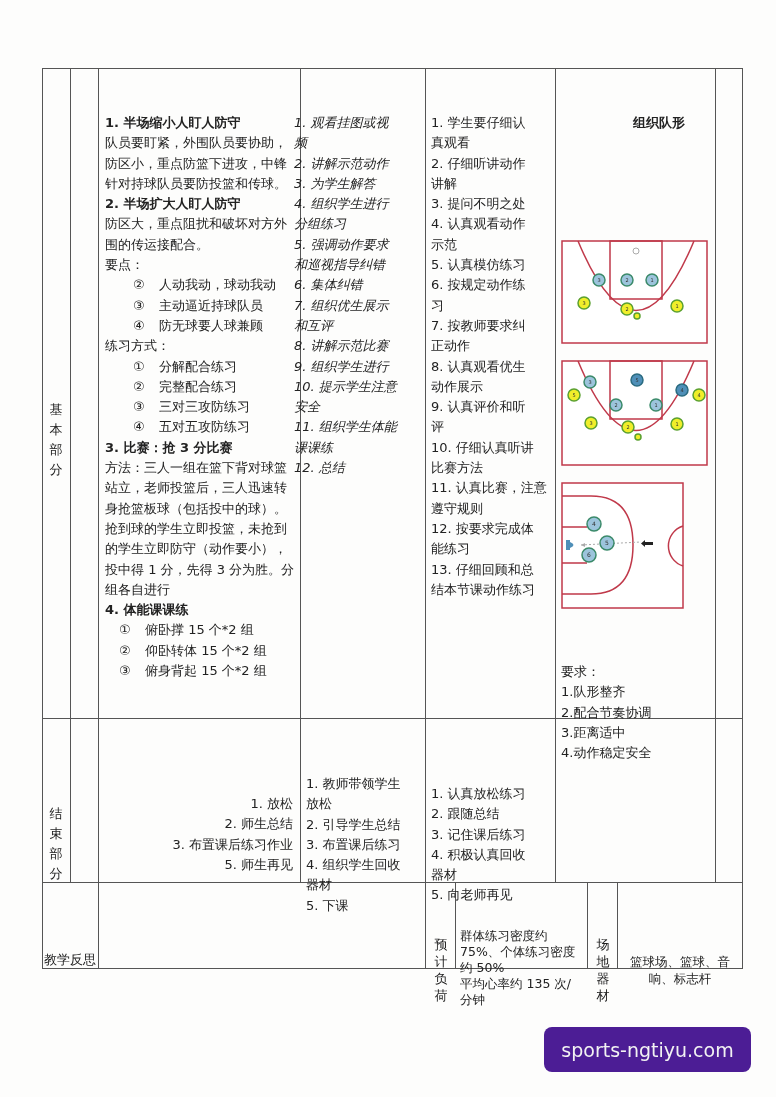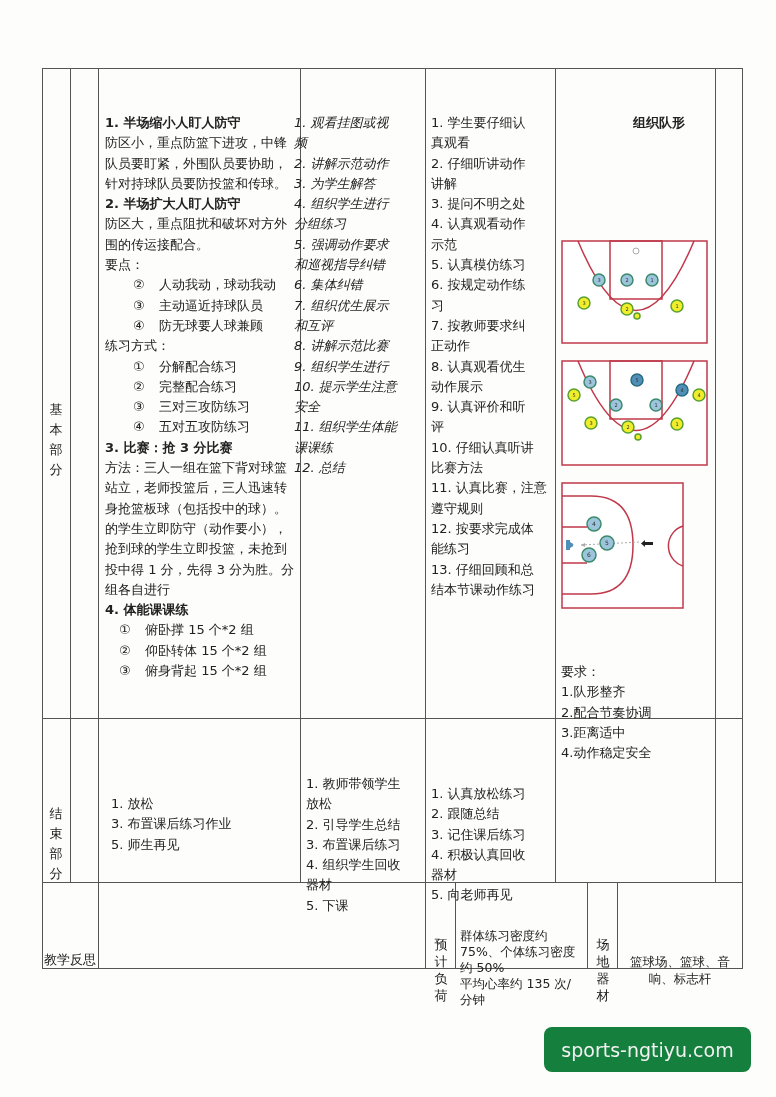--- a/index.html
+++ b/index.html
@@ -14,21 +14,21 @@
   .txt { font-size: 13px; line-height: 20.3px; }
   .txt div { white-space: nowrap; }
   .b { font-weight: bold; }
   .ind1 { padding-left: 28px; }
   .ind2 { padding-left: 14px; }
   .num { display: inline-block; width: 26px; }
   .vlabel { font-size: 13px; line-height: 20px; text-align: center; width: 20px; }
   .court-wrap { position: absolute; }
   .watermark {
     position: absolute; left: 544px; top: 1027px; width: 207px; height: 45px;
-    background: #15803d; border-radius: 8px; color: #f2f2f2;
+    background: #4c1d95; border-radius: 8px; color: #f2f2f2;
     font-family: "DejaVu Sans", sans-serif; font-size: 19px;
     display: flex; align-items: center; justify-content: center;
   }
 </style>
 </head>
 <body>
 
 <div>
 
   <div class="hline" style="left:42px; top:68px; width:700px;"></div>
@@ -49,41 +49,41 @@
   <div class="vline" style="left:587px; top:882px; height:87px;"></div>
   <div class="vline" style="left:617px; top:882px; height:87px;"></div>
 </div>
 
 <div class="cell vlabel" style="left:46px; top:356px;">基本部分</div>
 <div class="cell vlabel" style="left:46px; top:760px;">结束部分</div>
 <div class="cell" style="left:42px; top:907px; width:56px; text-align:center; font-size:13px; line-height:17px;">教学反思</div>
 
 <div class="cell txt" style="left:105px; top:69px; width:195px;">
   <div class="b">1.  半场缩小人盯人防守</div>
+  <div>队员要盯紧，外围队员要协助，</div>
   <div>防区小，重点防篮下进攻，中锋</div>
-  <div>队员要盯紧，外围队员要协助，</div>
   <div>针对持球队员要防投篮和传球。</div>
   <div class="b">2.  半场扩大人盯人防守</div>
   <div>防区大，重点阻扰和破坏对方外</div>
   <div>围的传运接配合。</div>
   <div>要点：</div>
   <div class="ind1"><span class="num">②</span><span>人动我动，球动我动</span></div>
   <div class="ind1"><span class="num">③</span><span>主动逼近持球队员</span></div>
   <div class="ind1"><span class="num">④</span><span>防无球要人球兼顾</span></div>
   <div>练习方式：</div>
   <div class="ind1"><span class="num">①</span><span>分解配合练习</span></div>
   <div class="ind1"><span class="num">②</span><span>完整配合练习</span></div>
   <div class="ind1"><span class="num">③</span><span>三对三攻防练习</span></div>
   <div class="ind1"><span class="num">④</span><span>五对五攻防练习</span></div>
   <div class="b">3.  比赛：抢 3 分比赛</div>
   <div>方法：三人一组在篮下背对球篮</div>
   <div>站立，老师投篮后，三人迅速转</div>
   <div>身抢篮板球（包括投中的球）。</div>
+  <div>抢到球的学生立即投篮，未抢到</div>
   <div>的学生立即防守（动作要小），</div>
-  <div>抢到球的学生立即投篮，未抢到</div>
   <div>投中得 1 分，先得 3 分为胜。分</div>
   <div>组各自进行</div>
   <div class="b">4.  体能课课练</div>
   <div class="ind2"><span class="num">①</span><span>俯卧撑 15 个*2 组</span></div>
   <div class="ind2"><span class="num">②</span><span>仰卧转体 15 个*2 组</span></div>
   <div class="ind2"><span class="num">③</span><span>俯身背起 15 个*2 组</span></div>
 </div>
 
 <div class="cell txt" id="teacher-col" style="left:294px; top:69px; width:118px;font-style:italic;">
     <div>1.  观看挂图或视</div>
@@ -226,22 +226,23 @@
 </div>
 
 <div class="cell txt" style="left:561px; top:618px; width:150px;">
   <div>要求：</div>
   <div>1.队形整齐</div>
   <div>2.配合节奏协调</div>
   <div>3.距离适中</div>
   <div>4.动作稳定安全</div>
 </div>
 
-<div class="cell txt" style="left:111px; top:750px; width:195px;">
+<div class="cell txt" style="left:98px; top:750px; width:195px;text-align:right;">
   <div>1.   放松</div>
+  <div>2.   师生总结</div>
   <div>3.   布置课后练习作业</div>
   <div>5.   师生再见</div>
 </div>
 <div class="cell txt" style="left:306px; top:730px; width:118px;">
   <div>1.  教师带领学生</div>
   <div>放松</div>
   <div>2.  引导学生总结</div>
   <div>3.  布置课后练习</div>
   <div>4.  组织学生回收</div>
   <div>器材</div>

